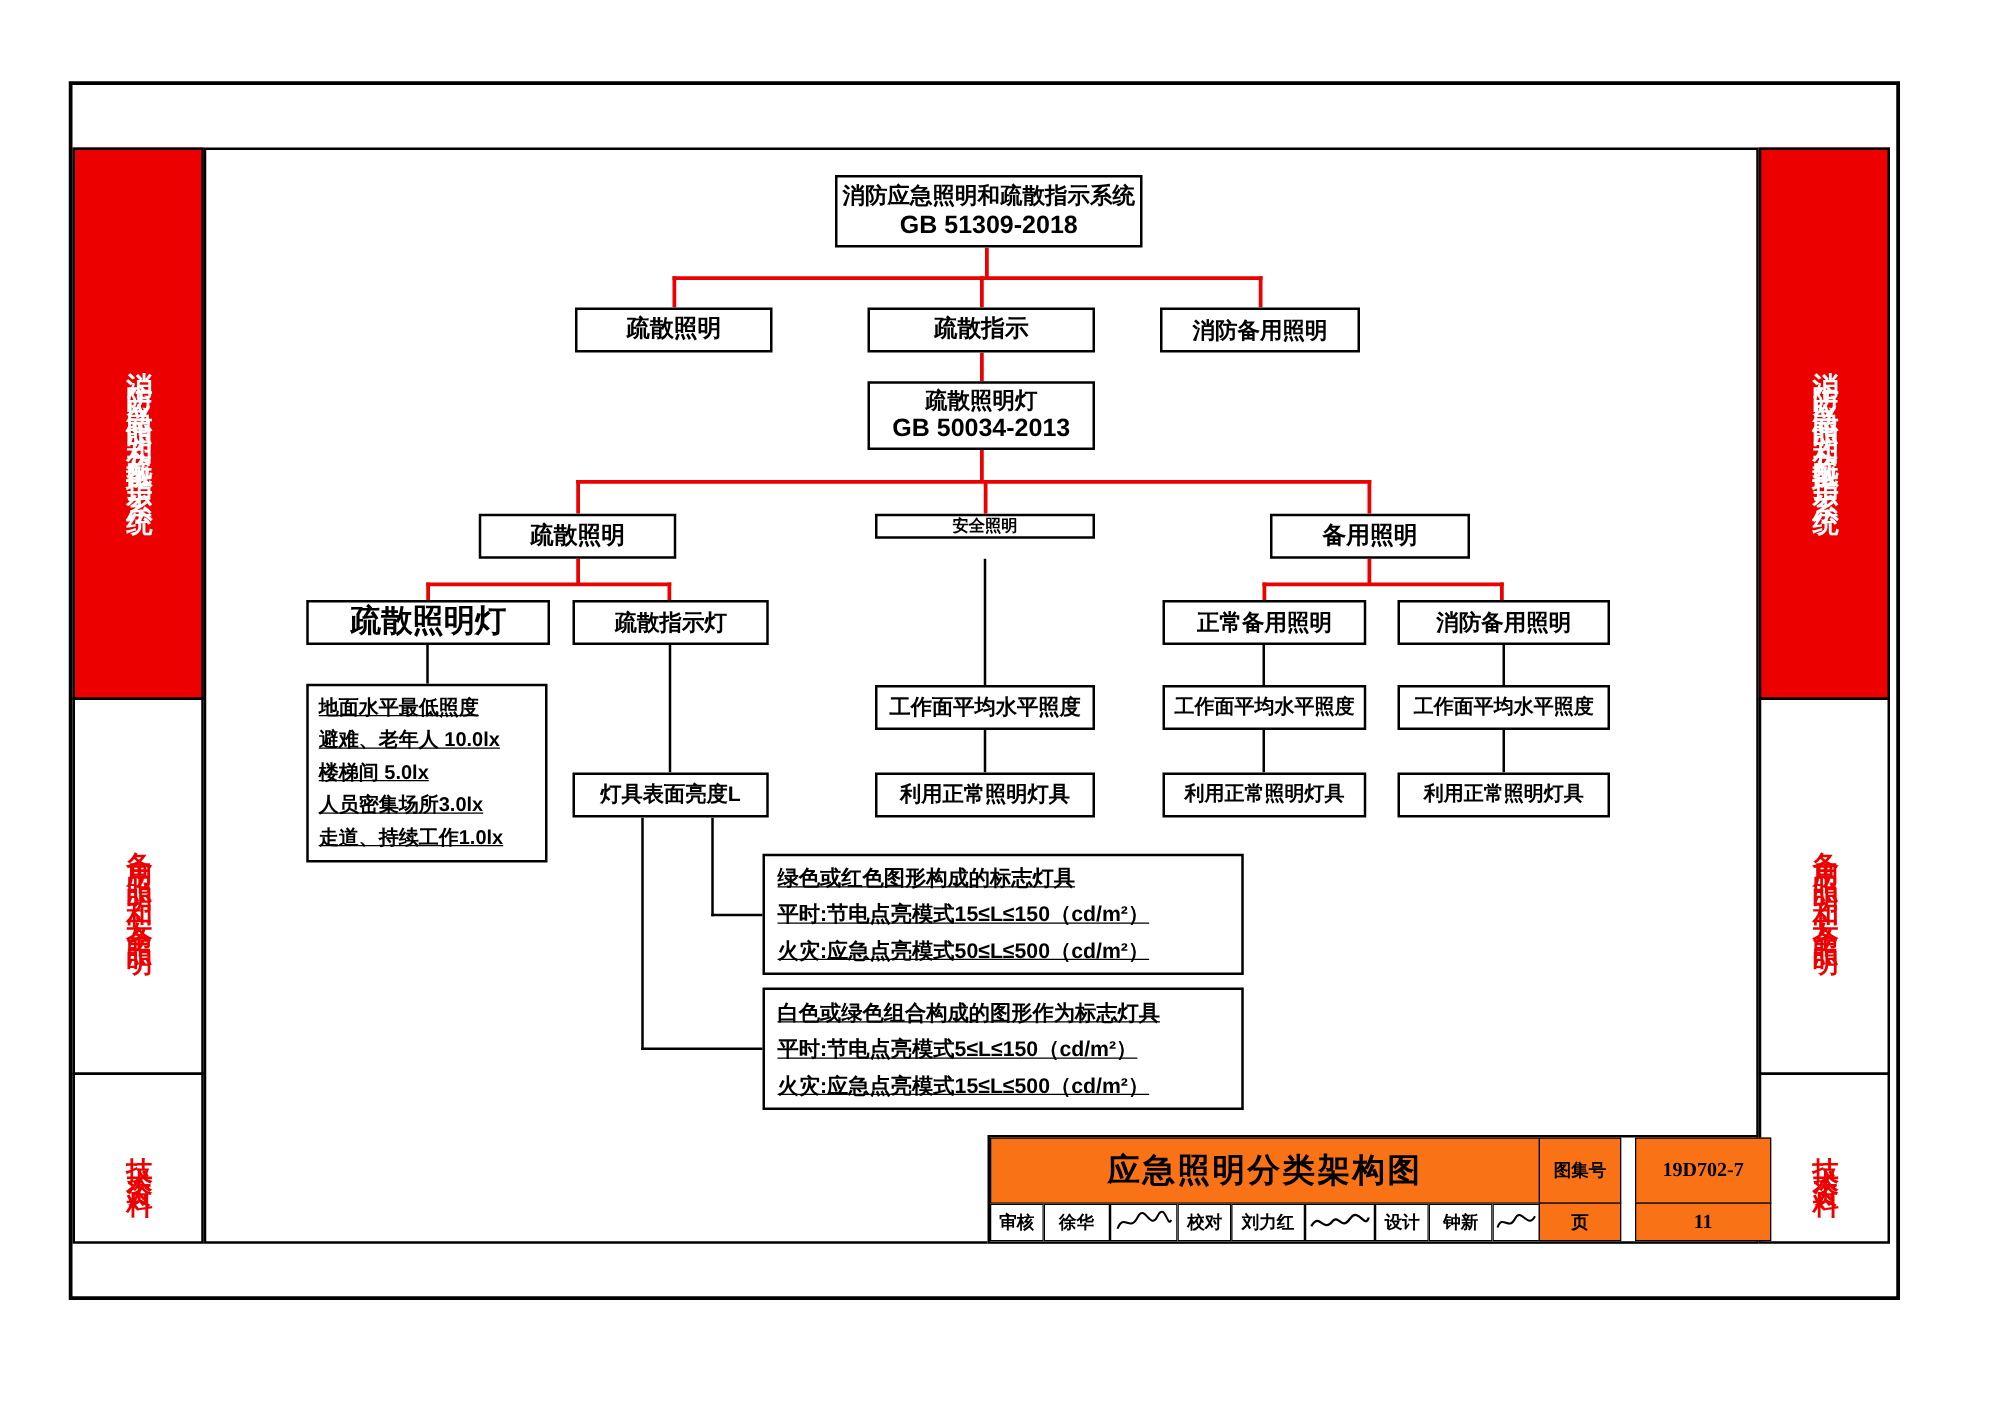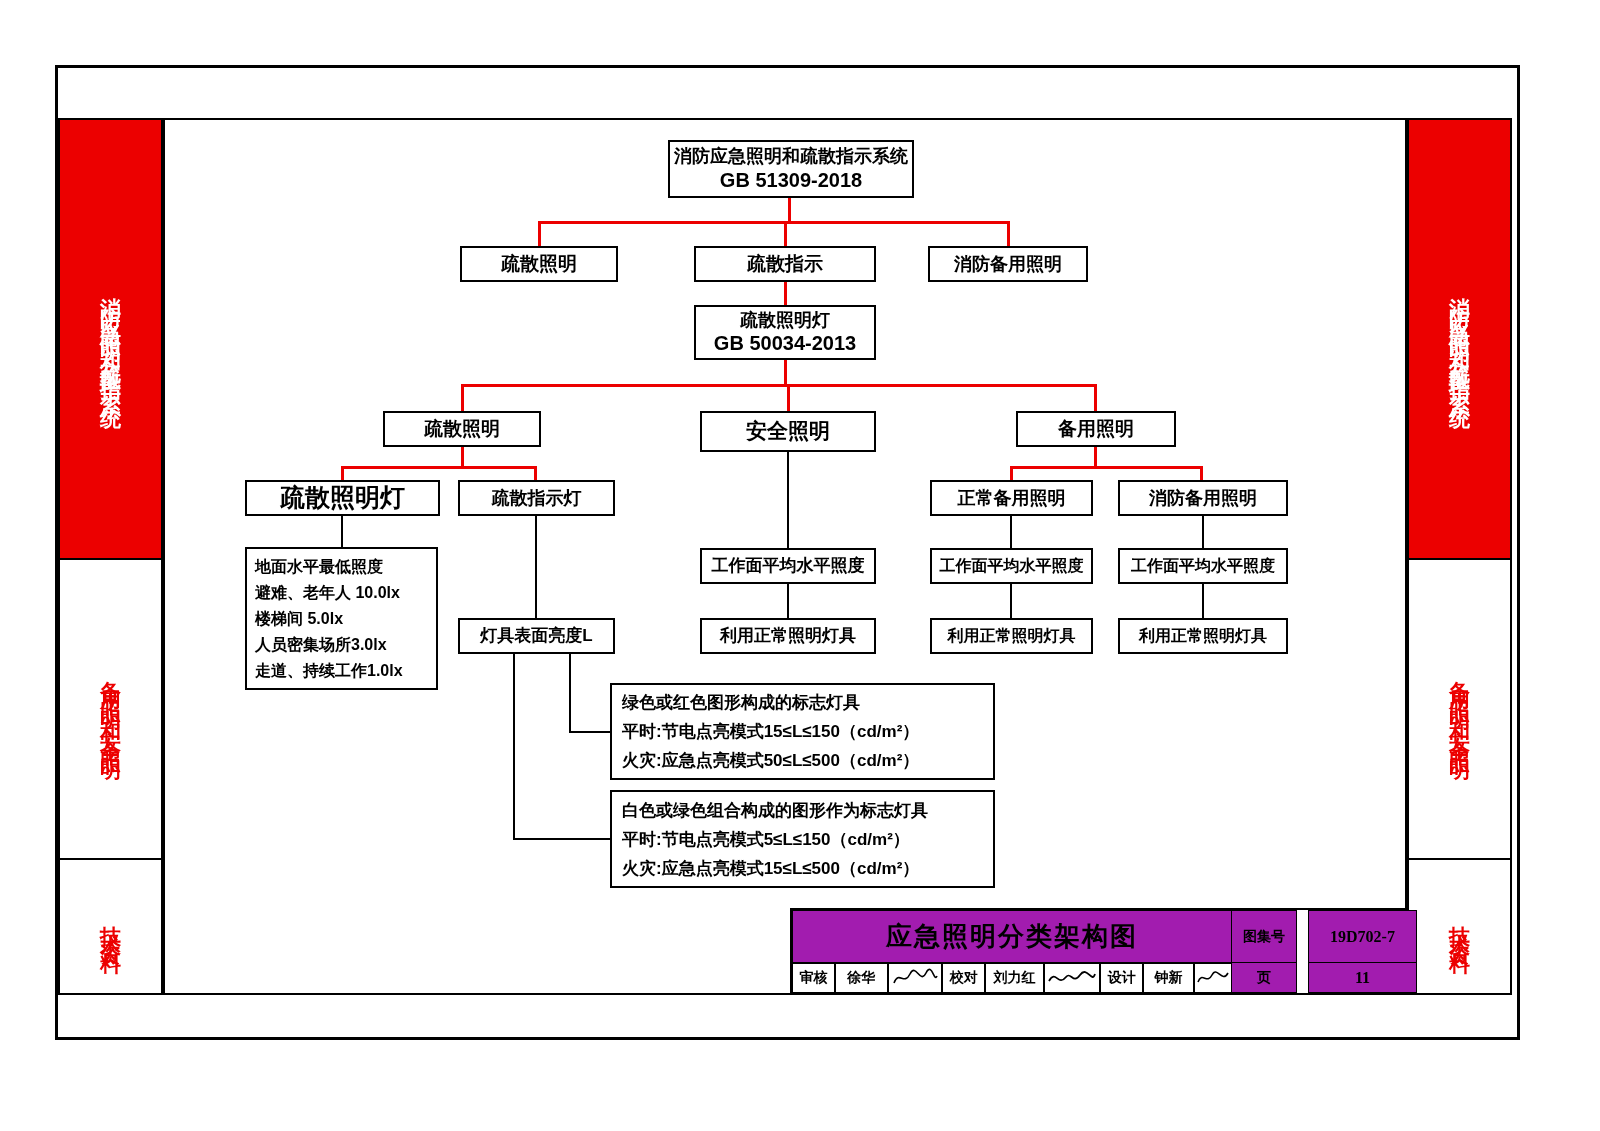--- a/index.html
+++ b/index.html
@@ -13,26 +13,26 @@
   .side-cell { position:absolute; width:105px; border:2px solid #000; box-sizing:border-box; display:flex; align-items:center; justify-content:center; }
   .red-cell { background:#ec0000; }
   .v-text { writing-mode:vertical-rl; text-orientation:upright; font-weight:bold; white-space:nowrap; }
   .v-white { color:#fff; font-size:21px; letter-spacing:9px; }
   .v-red   { color:#ec0000; font-size:21px; letter-spacing:10px; }
   .v-red-sm{ color:#ec0000; font-size:21px; letter-spacing:9px; }
 
   .node { position:absolute; border:2px solid #000; box-sizing:border-box; background:#fff;
           display:flex; flex-direction:column; align-items:center; justify-content:center;
           text-align:center; font-weight:bold; line-height:1.25; }
-  .node-left { align-items:flex-start; text-align:left; justify-content:center; }
+  .node-left { align-items:flex-start; text-align:left; justify-content:center;text-decoration:underline; }
   .line { position:absolute; background:#000; }
   .rl { background:#ec0000; }
 
   .tb { position:absolute; left:790px; top:908px; width:617px; height:87px; border:2px solid #000; box-sizing:border-box; background:#fff; }
-  .tb-cell { position:absolute; border:1px solid #000; box-sizing:border-box; display:flex; align-items:center; justify-content:center; font-weight:bold; background:#a21caf; }
+  .tb-cell { position:absolute; border:1px solid #000; box-sizing:border-box; display:flex; align-items:center; justify-content:center; font-weight:bold; background:#f97316; }
   .tb-title { font-size:26px; letter-spacing:2px; }
   .tb-label { font-size:14px; }
   .tb-name  { font-size:15px; }
   .tb-no    { font-size:16px; font-family:"Liberation Serif", serif;margin-left:12px; }
   .staff-row { position:absolute; left:0; top:53px; width:440px; height:30px; display:flex; }
   .staff-cell { border:1px solid #000; box-sizing:border-box; display:flex; align-items:center; justify-content:center; font-weight:bold; font-size:14px; background:#fff; }
 </style>
 </head>
 <body>
 
@@ -114,21 +114,21 @@
   </div>
 
   <div class="node" style="left:694px; top:305px; width:182px; height:55px; font-size:18px;">
     <span>疏散照明灯</span>
     <span style="font-size:20px;">GB 50034-2013</span>
   </div>
 
   <div class="node" style="left:383px; top:411px; width:158px; height:36px; font-size:19px;">
     <span>疏散照明</span>
   </div>
-  <div class="node" style="left:700px; top:411px; width:176px; height:41px; font-size:21px;">
+  <div class="node" style="left:700px; top:411px; width:176px; height:20px; font-size:13px;">
     <span>安全照明</span>
   </div>
   <div class="node" style="left:1016px; top:411px; width:160px; height:36px; font-size:19px;">
     <span>备用照明</span>
   </div>
 
   <div class="node" style="left:245px; top:480px; width:195px; height:36px; font-size:25px;">
     <span>疏散照明灯</span>
   </div>
   <div class="node" style="left:458px; top:480px; width:157px; height:36px; font-size:18px;">

